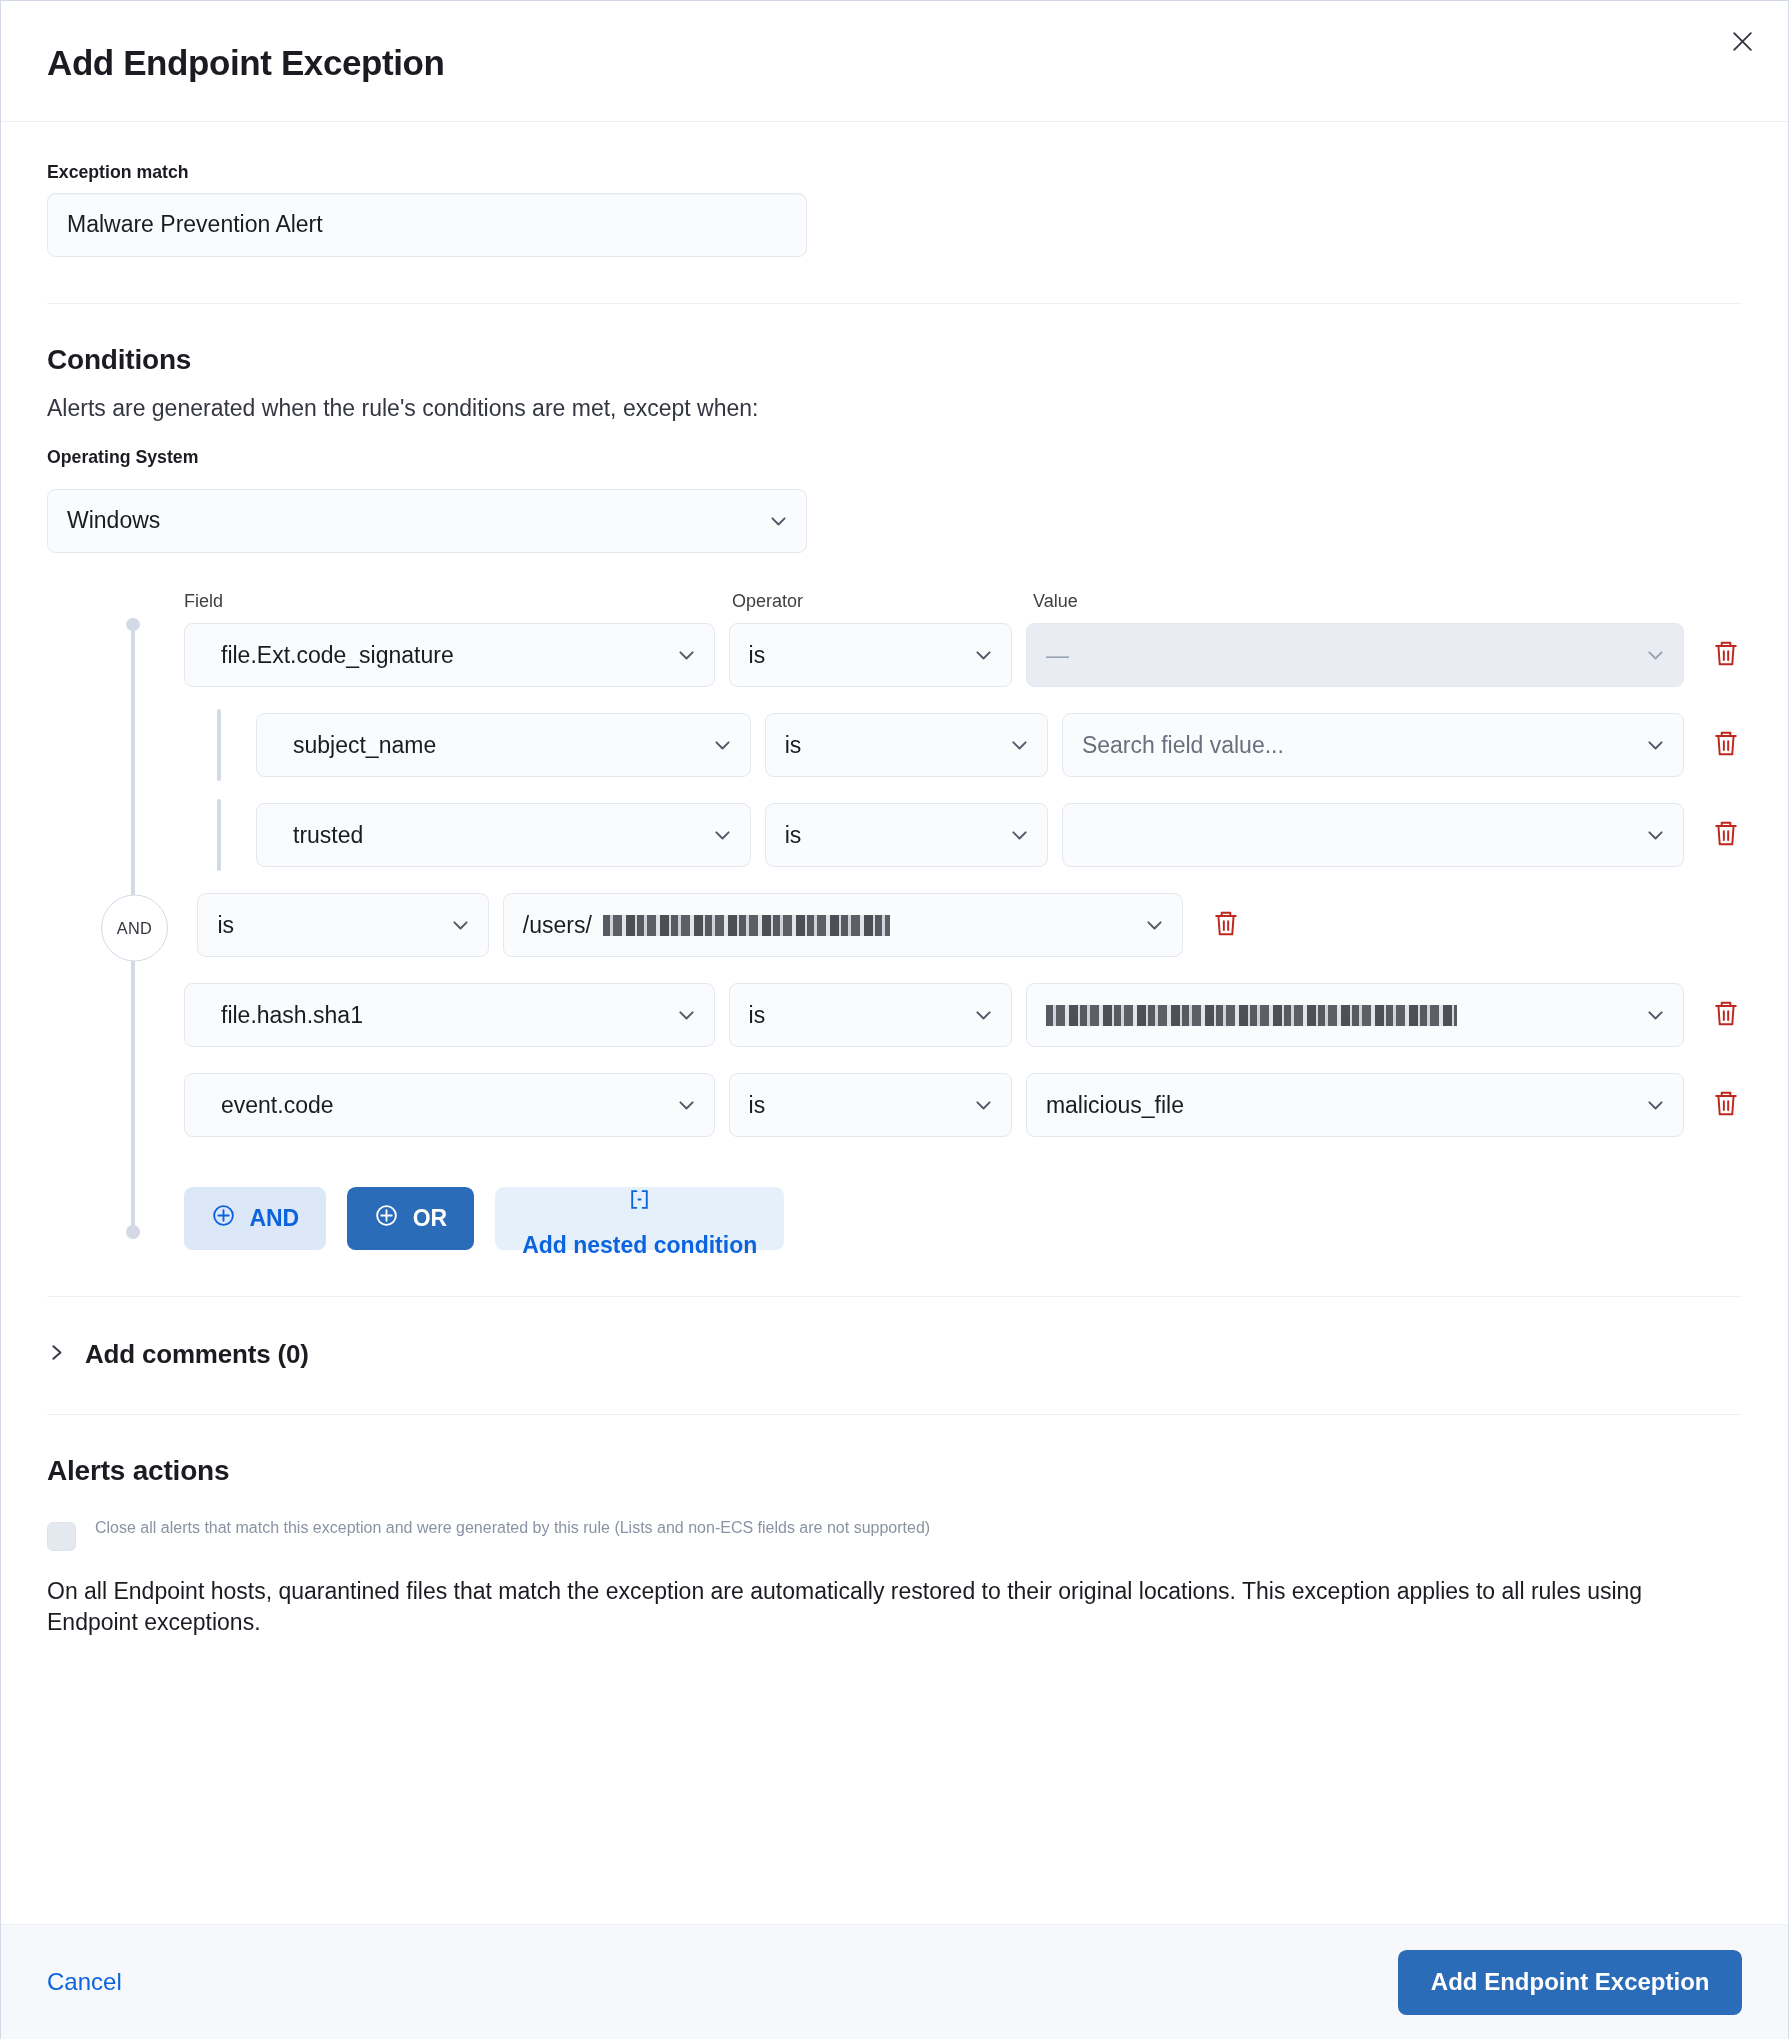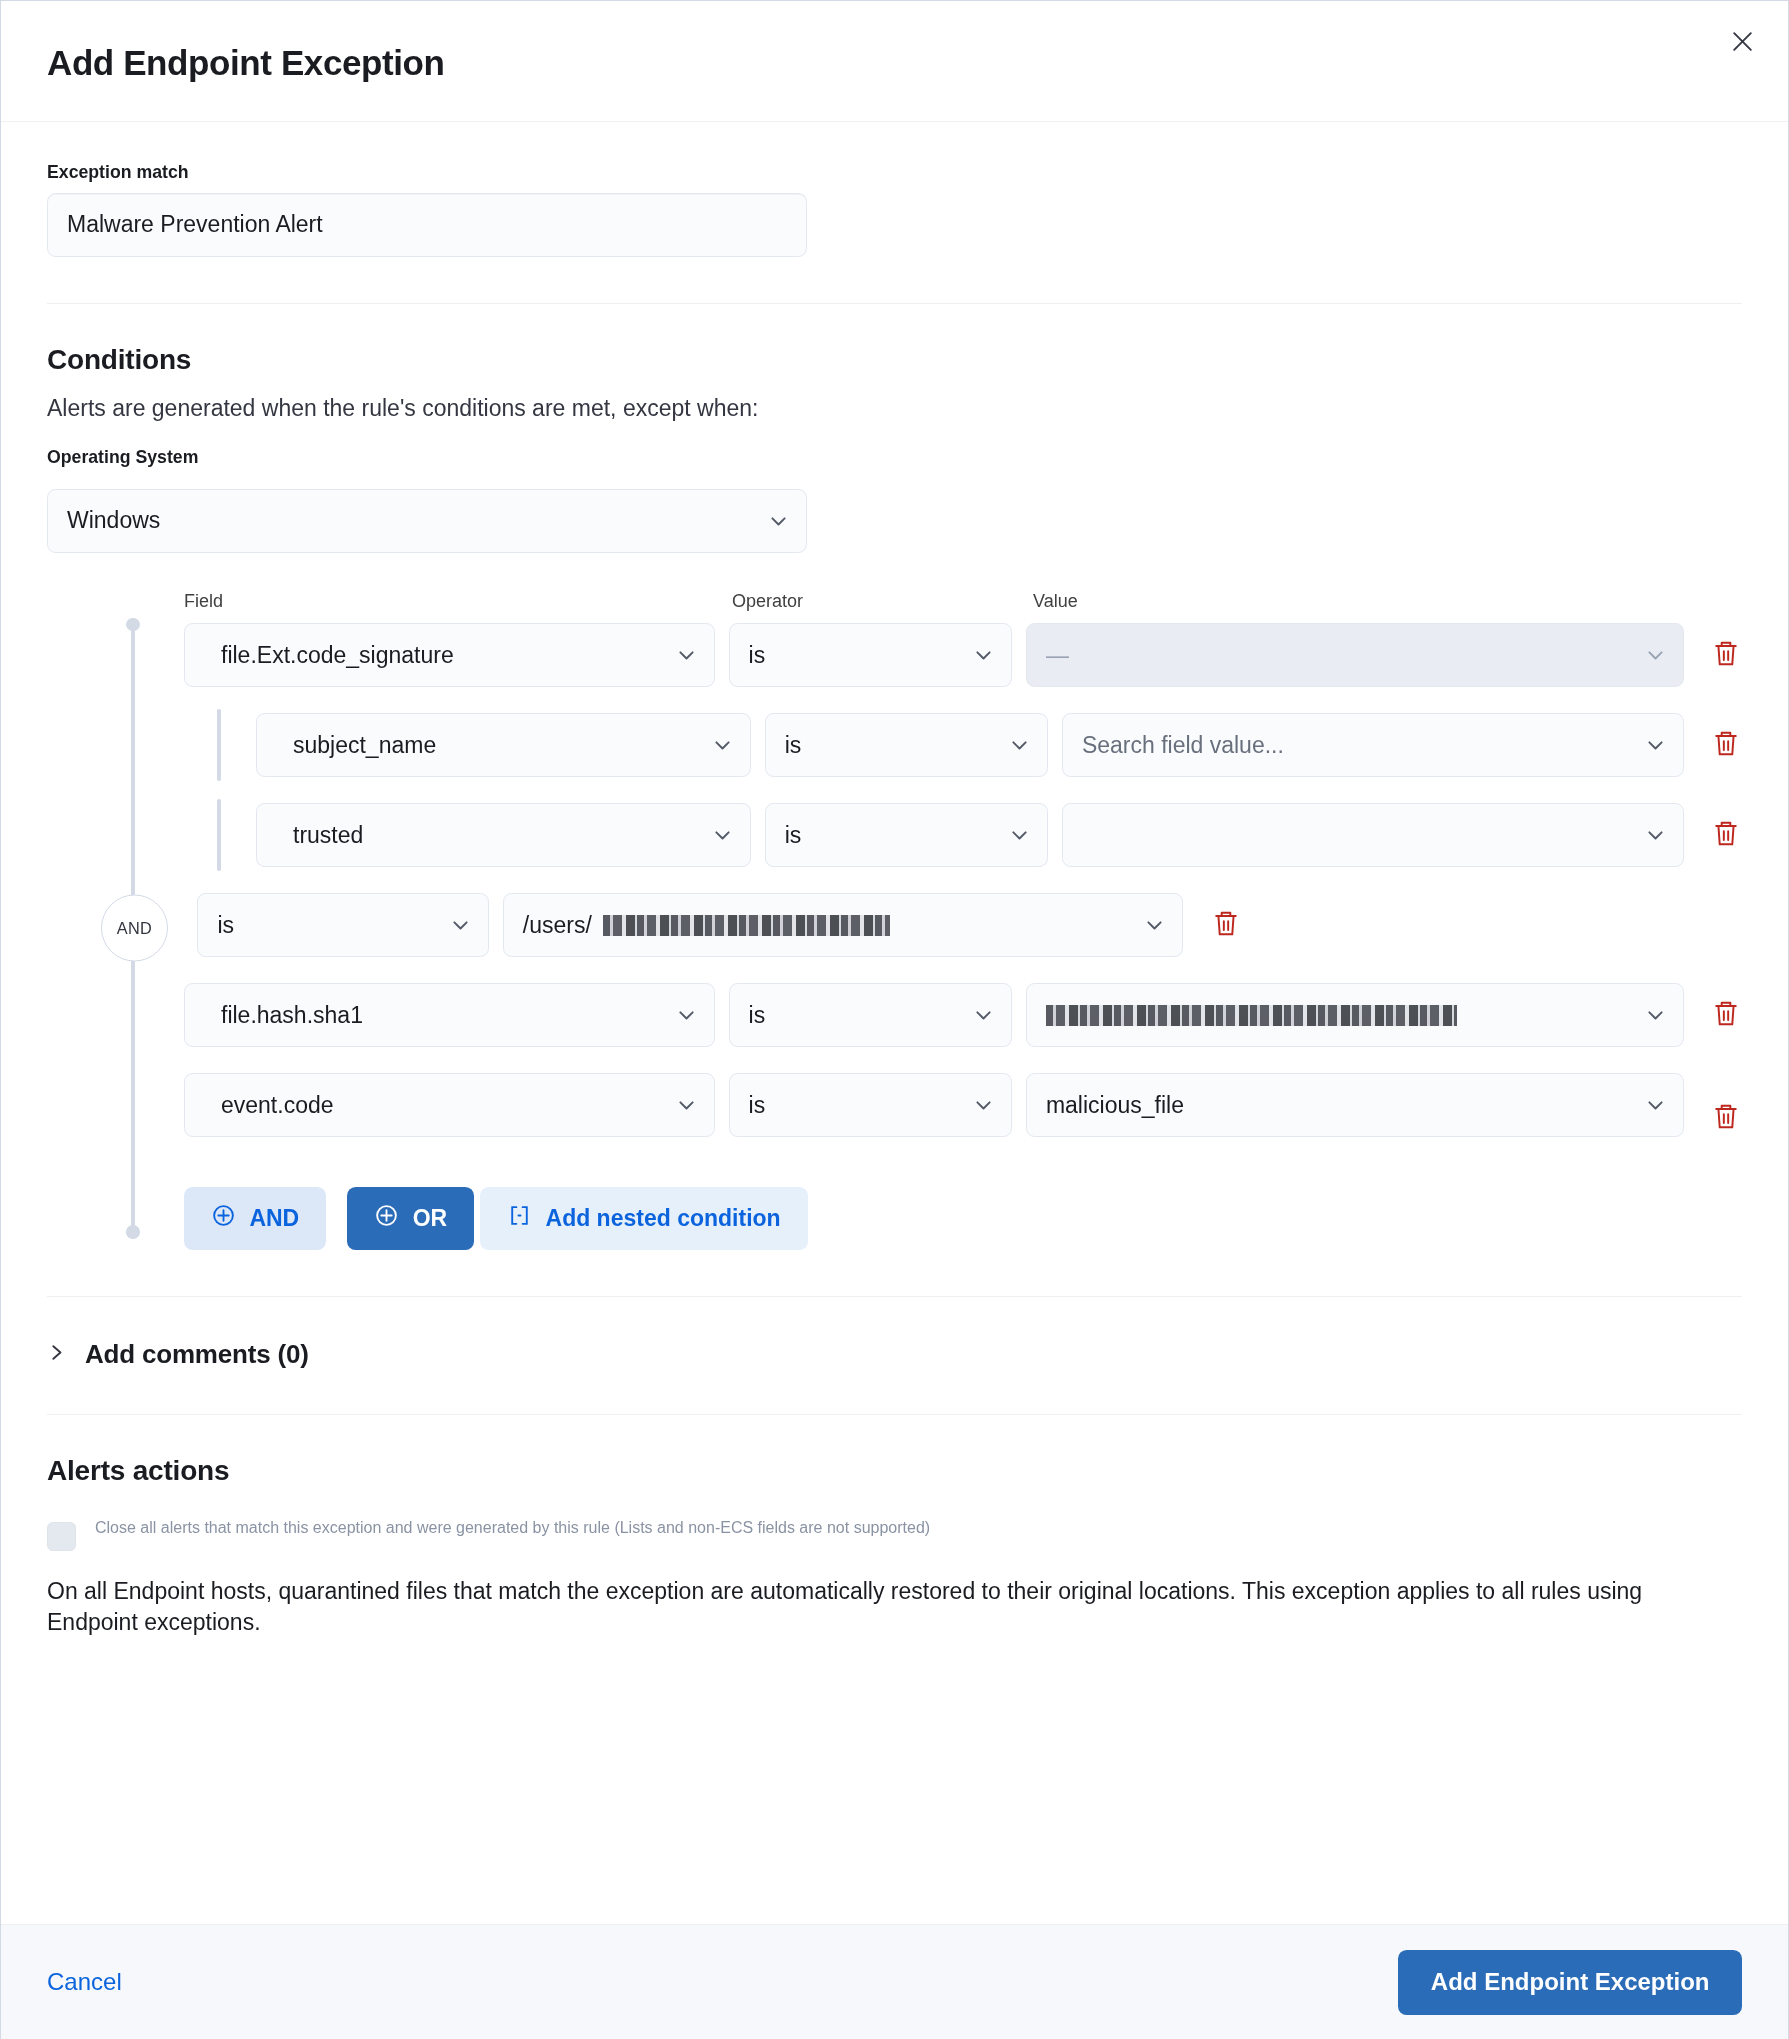--- a/index.html
+++ b/index.html
@@ -149,21 +149,21 @@
   .col-headers .h-op { width: 301px; }
   .col-headers .h-val { width: 1px; }
 
   .rows { position: relative; }
   .row {
     display: flex;
     align-items: center;
     margin-bottom: 26px;
     position: relative;
   }
-  .row:last-child { margin-bottom: 0; align-items: flex-end; }
+  .row:last-child { margin-bottom: 0; }
   .row .gap { width: 13.4px; flex: 0 0 13.4px; }
 
   .f-field { width: 548px; padding-left: 36px; }
   .f-op { width: 292px; }
   .f-val { width: 680px; }
 
   .row.nested { padding-left: 72px; }
   .row.nested .f-field { width: 511px; }
   .row.nested .f-val  { width: 643px; }
 
@@ -244,21 +244,21 @@
     height: 63px;
     display: inline-flex;
     align-items: center;
     gap: 13.4px;
     padding: 0 27px;
     cursor: pointer;
     font-family: "Liberation Sans", sans-serif;
   }
   .btn-and { background: #dce8f7; color: #0b64dd; }
   .btn-or  { background: #2b6cb8; color: #ffffff; margin-left: 21px; }
-  .btn-nested { background: #e6f0fb; color: #0b64dd; margin-left: 6px; }
+  .btn-nested { background: #e6f0fb; color: #0b64dd; margin-left: 21px; flex-direction: column; }
   .btn svg { width: 25px; height: 25px; }
 
   
   .comments-row {
     display: flex;
     align-items: center;
     gap: 19px;
     margin-top: 42px;
     cursor: pointer;
   }

